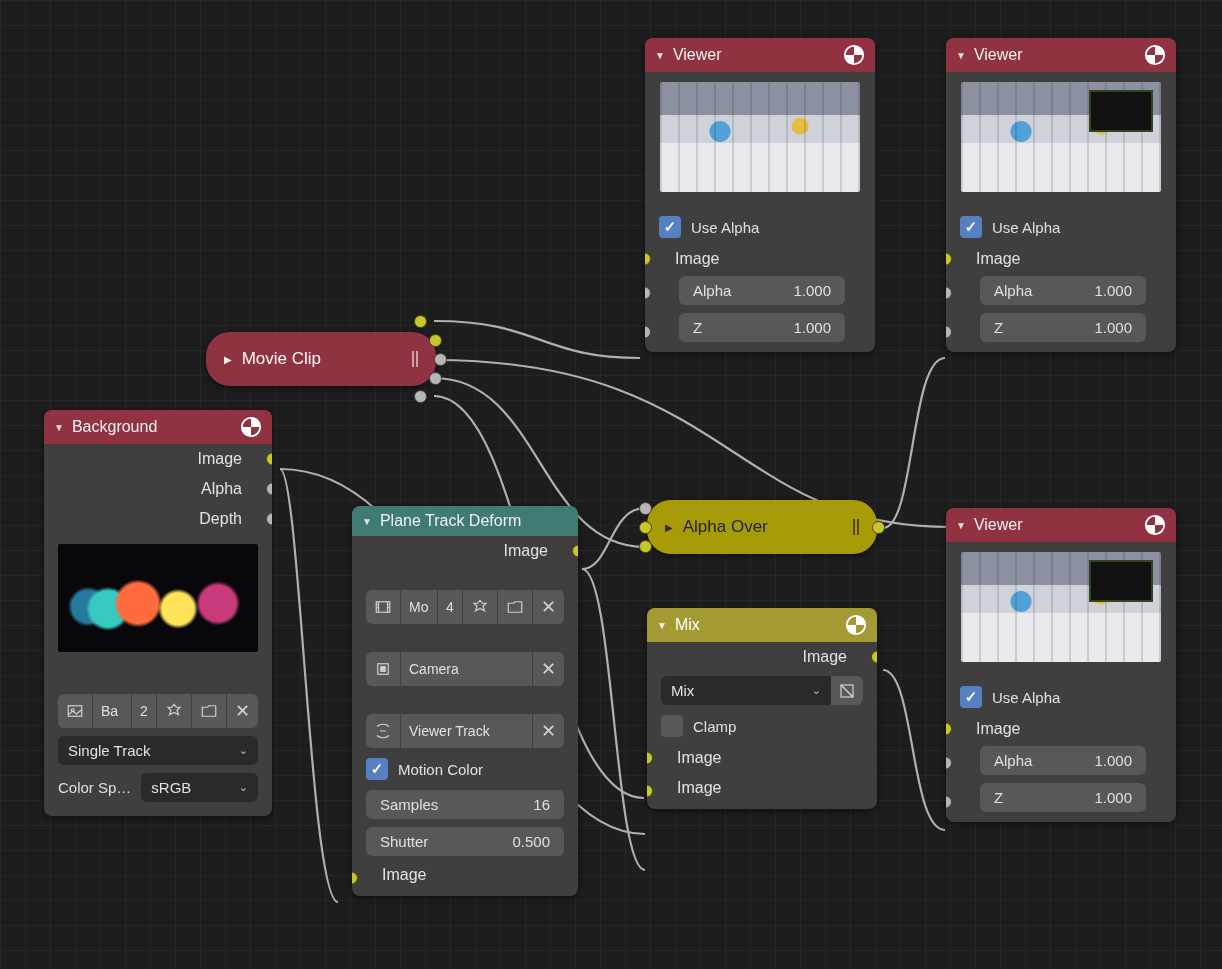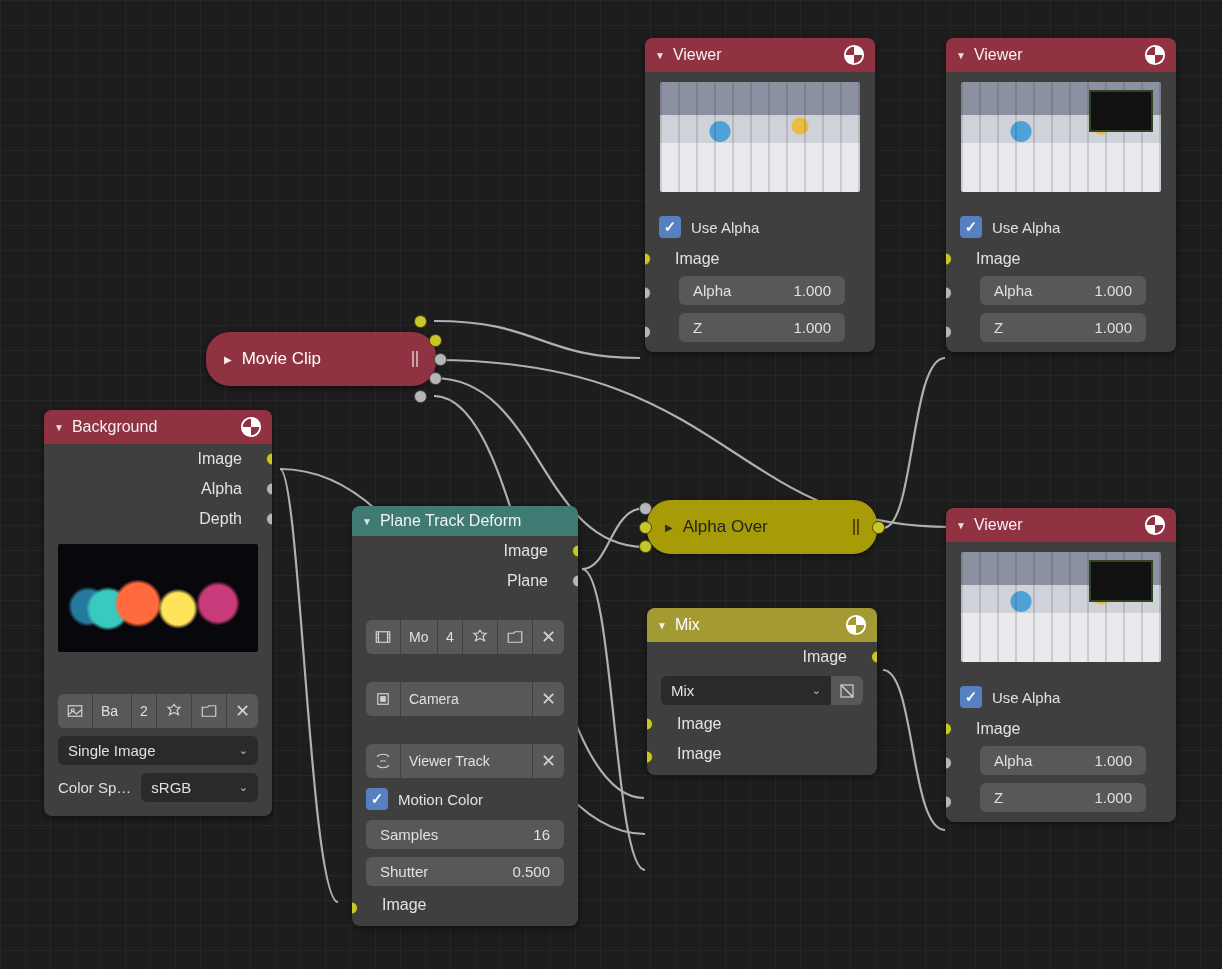--- a/index.html
+++ b/index.html
@@ -335,45 +335,41 @@
         <span class="mini-icon"><svg viewBox="0 0 24 24">
             <path d="M3 7 L10 7 L12 5 L21 5 L21 19 L3 19 Z"></path>
           </svg></span>
       </div>
     <div class="seg">
         <span class="x">✕</span>
       </div>
   </div>
   <div class="field-wrap">
     <div class="select full" style="background:#2a2a2a;">
-      <span>Single Image</span>
+      <span>Single Track</span>
       <span class="caret">⌄</span>
     </div>
   </div>
   <div class="lblrow" style="padding-bottom:14px;">
     <span class="lab">Color Sp…</span>
     <div class="select full" style="flex:1; background:#2a2a2a;">
       <span>sRGB</span>
       <span class="caret">⌄</span>
     </div>
   </div>
 </div>
 
 <div class="node" style="left:352px; top:506px; width:226px;">
   <div class="node-header hdr-teal">
     <span class="toggle">▼</span>
     <span>Plane Track Deform</span>
   </div>
   <div class="sock-row right">
       <span class="sock-label">Image</span>
     <span class="sock right yellow"></span>
-    </div>
-  <div class="sock-row right">
-      <span class="sock-label">Plane</span>
-    <span class="sock right grey"></span>
     </div>
 
   <div class="btnbar">
     <div class="seg">
         <span class="mini-icon"><svg viewBox="0 0 24 24">
             <rect x="3" y="5" width="18" height="14"></rect>
             <path d="M6 5 L6 19 M18 5 L18 19 M3 9 H6 M3 13 H6 M18 9 H21 M18 13 H21"></path>
           </svg></span>
       </div>
     <div class="seg grow">Mo</div>
@@ -462,20 +458,24 @@
       <span class="caret">⌄</span>
     </div>
     <div class="sqbtn">
       <span class="mini-icon"><svg viewBox="0 0 24 24">
             <rect x="4" y="4" width="16" height="16"></rect>
             <path d="M4 4 L20 20" stroke-width="2"></path>
           </svg></span>
     </div>
   </div>
 
+  <div class="checkbox-row">
+    <span class="chk empty"></span>
+    <span>Clamp</span>
+  </div>
 
   <div class="sock-row">
       <span class="sock left yellow"></span>
     <span class="sock-label">Image</span>
     </div>
   <div class="sock-row" style="padding-bottom:12px;">
       <span class="sock left yellow"></span>
     <span class="sock-label">Image</span>
     </div>
 </div>

